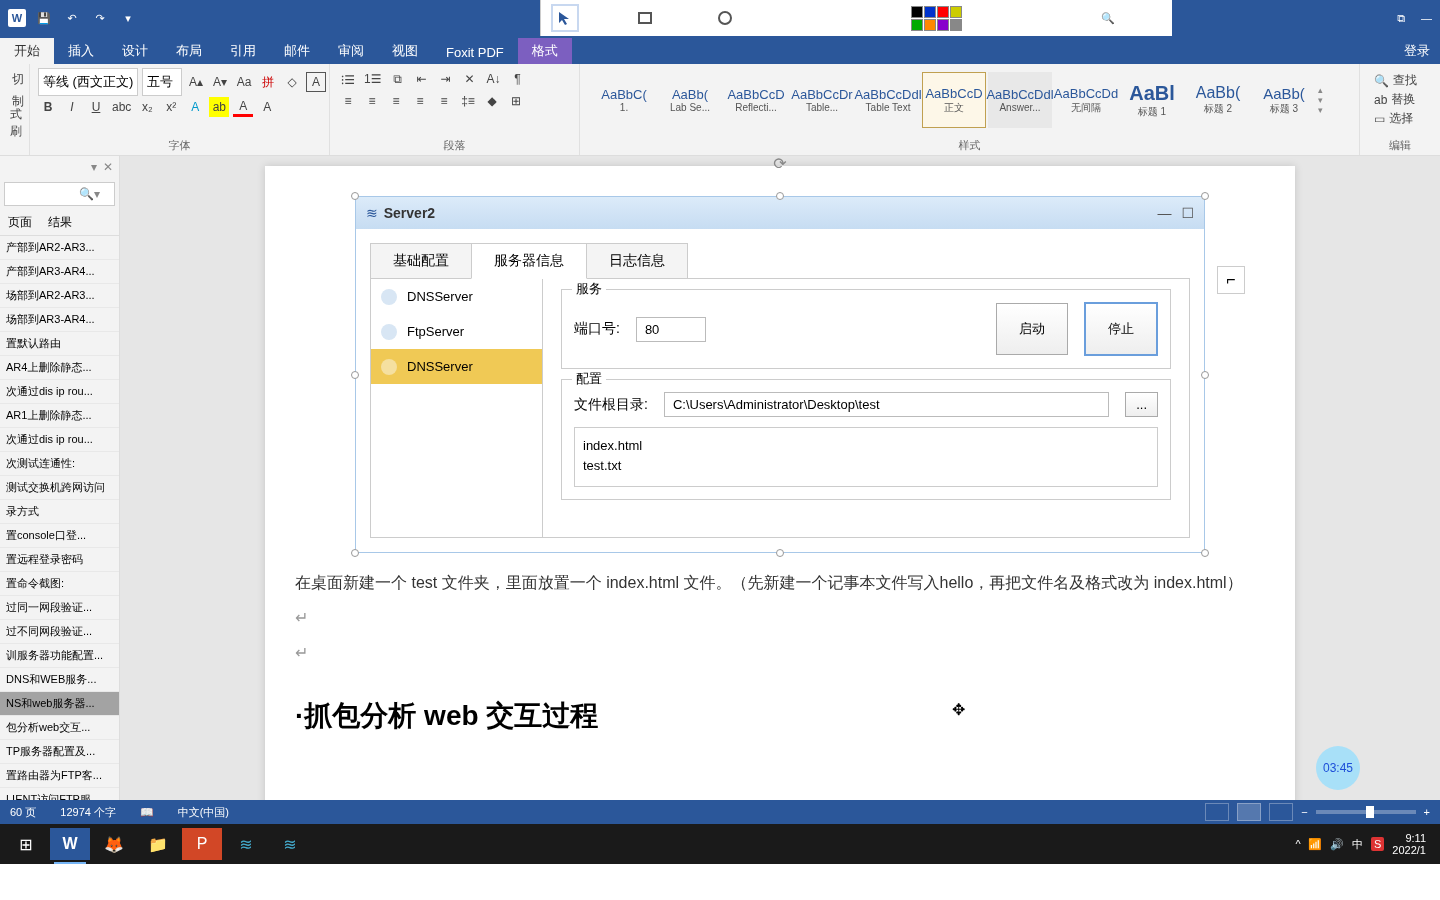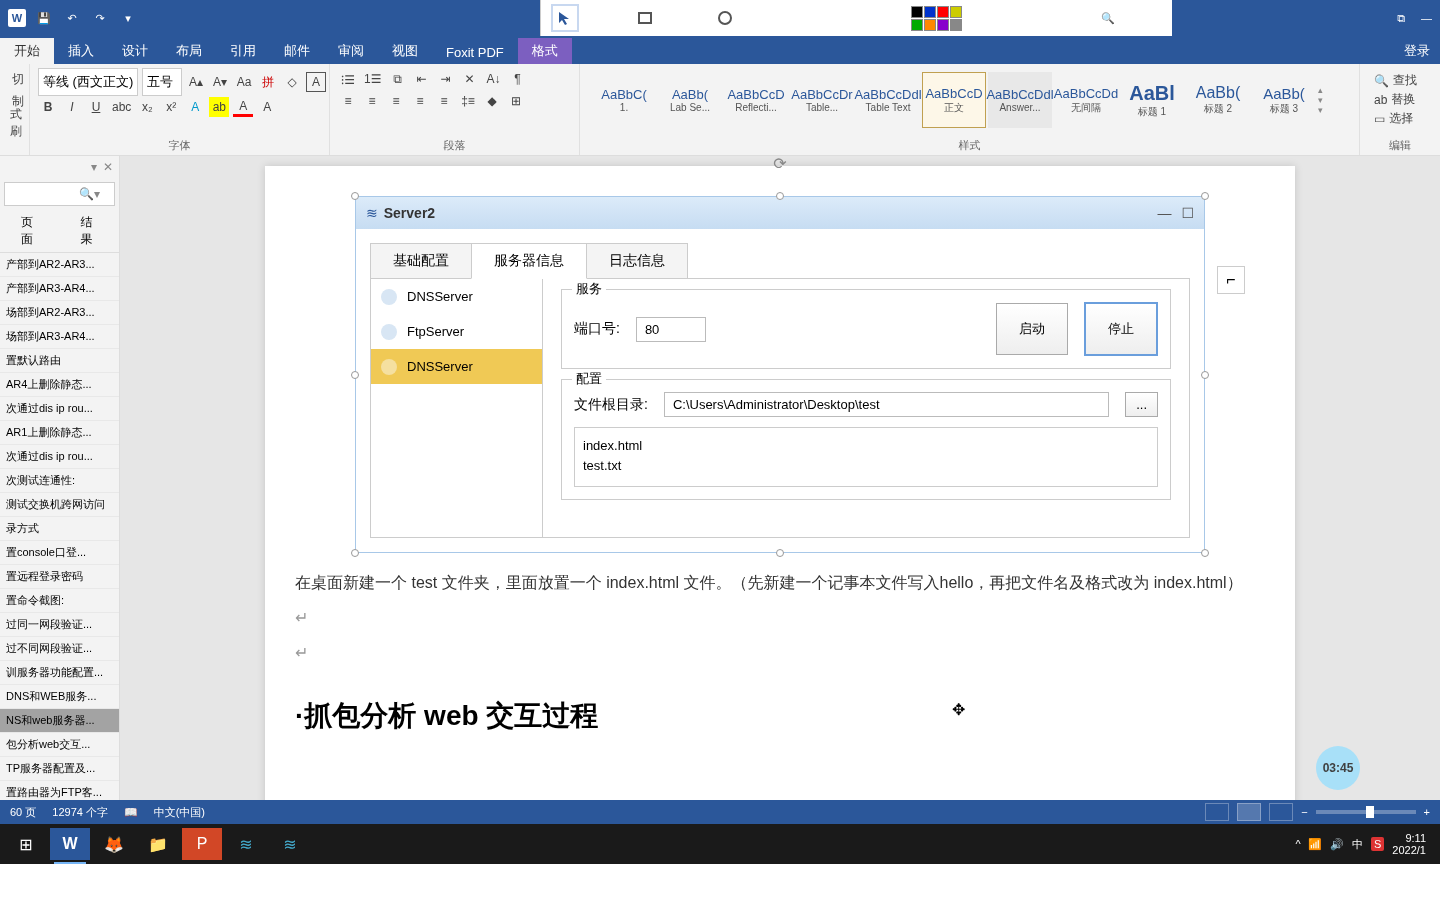--- a/index.html
+++ b/index.html
@@ -31,21 +31,21 @@
 .style-prev{font-size:13px;color:#2b579a}
 .style-big .style-prev{font-size:20px;font-weight:bold;color:#2b579a}
 .edit-grp{display:flex;flex-direction:column;gap:2px;padding:4px 6px;font-size:12px;color:#444}
 .edit-row{display:flex;align-items:center;gap:4px;cursor:pointer}
 .main{display:flex;height:644px}
 .nav-pane{width:120px;background:#f3f3f3;border-right:1px solid #ddd;display:flex;flex-direction:column;font-size:12px;overflow:hidden}
 .nav-head{display:flex;justify-content:flex-end;padding:4px 6px;gap:6px;color:#888}
 .nav-search{margin:4px;border:1px solid #ccc;height:24px;display:flex;align-items:center;padding:0 4px;background:#fff}
 .nav-search input{border:none;outline:none;width:70px;font-size:12px}
 .nav-tabs{display:flex;font-size:12px;border-bottom:1px solid #ddd}
-.nav-tab{padding:4px 21px;cursor:pointer}
+.nav-tab{padding:4px 8px;cursor:pointer}
 .nav-list{overflow-y:auto;flex:1}
 .nav-item{padding:4px 6px;border-bottom:1px solid #e8e8e8;cursor:pointer;white-space:nowrap;overflow:hidden;text-overflow:ellipsis;font-size:11px}
 .nav-item.sel{background:#a3a3a3}
 .doc-area{flex:1;background:#e6e6e6;display:flex;justify-content:center;padding:10px 0;overflow-y:auto;position:relative}
 .page{width:1030px;background:#fff;box-shadow:0 0 8px rgba(0,0,0,.15);padding:20px 30px;position:relative;min-height:800px}
 .img-frame{position:relative;margin:10px auto 16px;width:850px}
 .handle{position:absolute;width:8px;height:8px;background:#fff;border:1px solid #999;border-radius:50%}
 .rotate-h{position:absolute;left:50%;top:-42px;transform:translateX(-50%);color:#888}
 .srv-win{border:1px solid #a8c8e8;background:#fff}
 .srv-title{height:32px;background:linear-gradient(#dcebf9,#c6dcf2);display:flex;align-items:center;padding:0 10px;font-size:14px;color:#333}
@@ -64,30 +64,30 @@
 .srv-legend{position:absolute;top:-10px;left:10px;background:#fff;padding:0 4px;font-size:13px}
 .srv-row{display:flex;align-items:center;gap:16px}
 .srv-in{border:1px solid #bbb;padding:4px 8px;font-size:13px}
 .srv-btn{padding:16px 22px;border:1px solid #aaa;background:linear-gradient(#fff,#eee);font-size:13px;cursor:pointer}
 .srv-btn.primary{border:2px solid #6a9edc}
 .srv-list{border:1px solid #ccc;padding:8px;font-size:13px;line-height:1.5;min-height:60px}
 .doc-text{font-size:16px;line-height:1.8;color:#333;margin:6px 0}
 .doc-h2{font-size:28px;font-weight:bold;margin-top:30px}
 .layout-btn{position:absolute;right:-40px;top:70px;width:28px;height:28px;border:1px solid #ccc;background:#fff;display:flex;align-items:center;justify-content:center}
 .cursor-move{position:absolute;left:832px;top:544px;font-size:16px;pointer-events:none}
-.statusbar{height:24px;background:#2b579a;color:#fff;display:flex;align-items:center;font-size:11px;padding:0 10px;gap:16px}
+.statusbar{height:24px;background:#2b579a;color:#fff;display:flex;align-items:center;font-size:11px;padding:0 10px;gap:24px}
 .sb-right{margin-left:auto;display:flex;gap:8px;align-items:center}
 .sb-view{width:24px;height:18px;border:1px solid rgba(255,255,255,.3);cursor:pointer}
 .sb-slider{width:100px;height:4px;background:rgba(255,255,255,.3);position:relative}
 .sb-thumb{position:absolute;width:8px;height:12px;background:#fff;top:-4px;left:50%}
 .taskbar{height:40px;background:#1a1a1a;display:flex;align-items:center;padding:0 6px;gap:4px}
 .task-item{width:40px;height:32px;display:flex;align-items:center;justify-content:center;cursor:pointer;color:#fff;position:relative}
 .task-item.active::after{content:"";position:absolute;bottom:-4px;left:4px;right:4px;height:2px;background:#76b5f5}
 .tray{margin-left:auto;display:flex;align-items:center;gap:8px;color:#fff;font-size:11px;padding-right:8px}
-.time-badge{position:absolute;right:80px;bottom:110px;width:44px;height:44px;border-radius:50%;background:#a8e0f8;color:#404040;display:flex;align-items:center;justify-content:center;font-size:12px;font-weight:bold}
+.time-badge{position:absolute;right:80px;bottom:110px;width:44px;height:44px;border-radius:50%;background:#a8e0f8;color:#1d4ed8;display:flex;align-items:center;justify-content:center;font-size:12px;font-weight:normal}
 </style>
 </head>
 <body>
 
 <div class="titlebar">
   <div class="qat">
     <span class="qat-icon" style="background:#fff;color:#2b579a;font-weight:bold;border-radius:2px;width:18px;height:18px;font-size:11px">W</span>
     <span class="qat-icon">💾</span>
     <span class="qat-icon">↶</span>
     <span class="qat-icon">↷</span>

